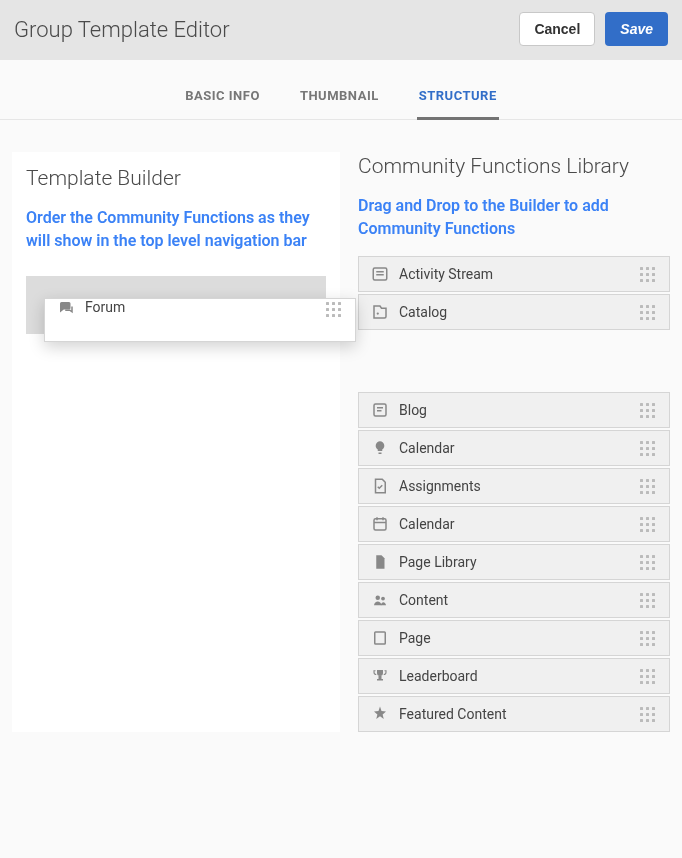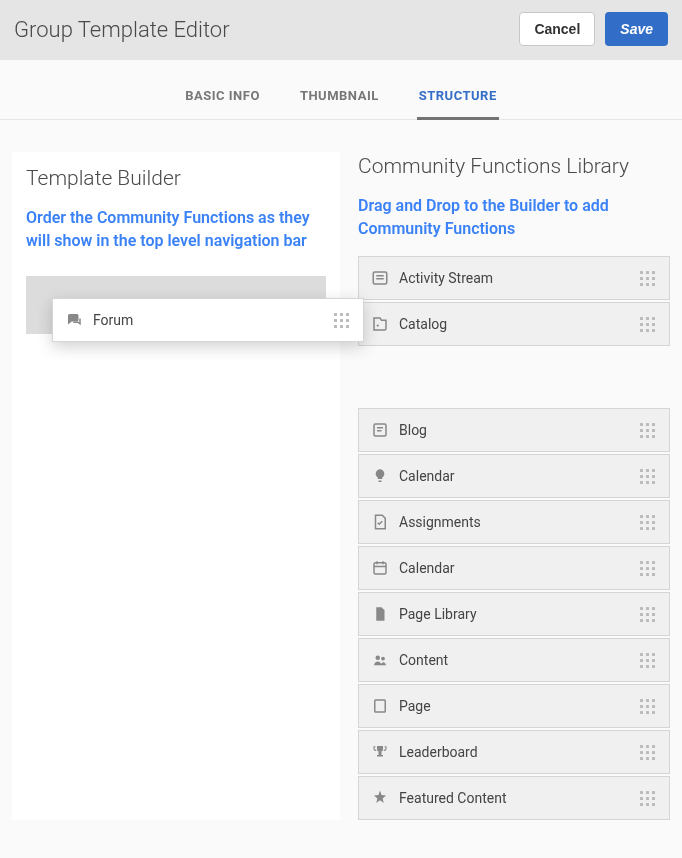--- a/index.html
+++ b/index.html
@@ -92,37 +92,36 @@
     margin-bottom: 16px;
   }
   .dropzone {
     background: #dcdcdc;
     height: 58px;
     width: 100%;
     margin-top: 24px;
   }
   .dragging-card {
     position: absolute;
-    left: 40px;
+    left: 32px;
     top: 146px;
     width: 312px;
     height: 44px;
     background: #fff;
     border: 1px solid #d5d5d5;
     box-shadow: 0 5px 16px rgba(0,0,0,0.18);
     display: flex;
-    align-items: center;
     padding: 0 12px;
   }
   .lib-list { display: flex; flex-direction: column; gap: 2px; }
   .lib-gap { height: 58px; }
   .lib-item {
     background: #f0f0f0;
     border: 1px solid #d5d5d5;
-    height: 44px;
+    height: 36px;
     display: flex;
     align-items: center;
     padding: 0 12px;
     cursor: grab;
   }
   .item-icon {
     width: 18px;
     height: 18px;
     color: #888;
     margin-right: 10px;

